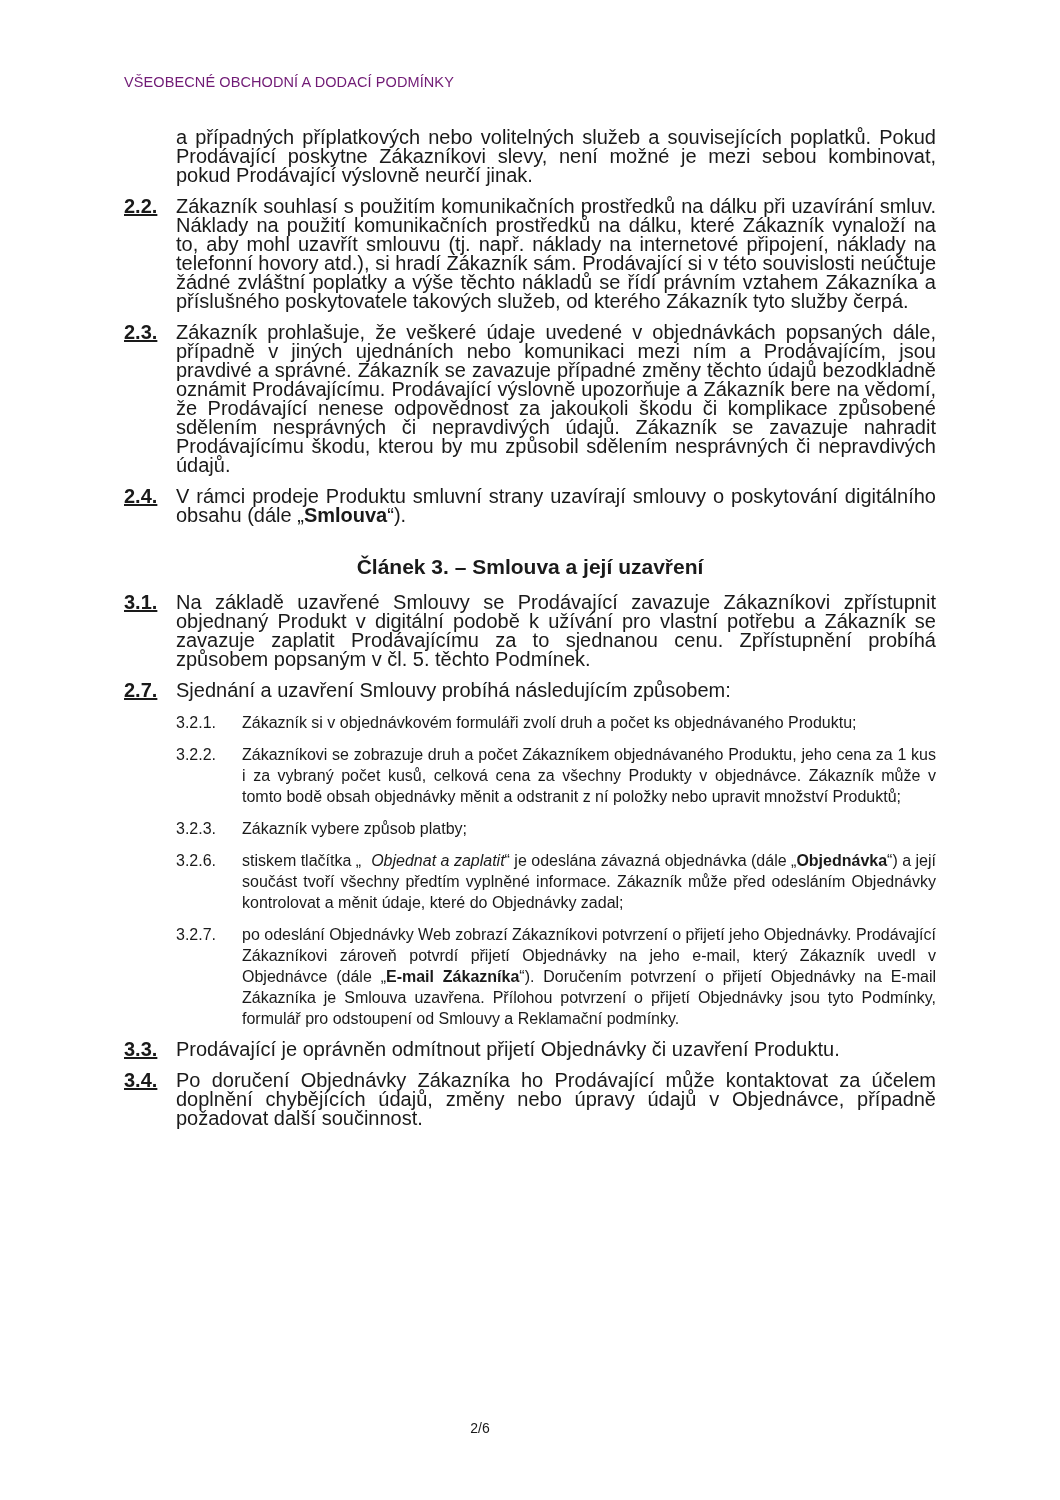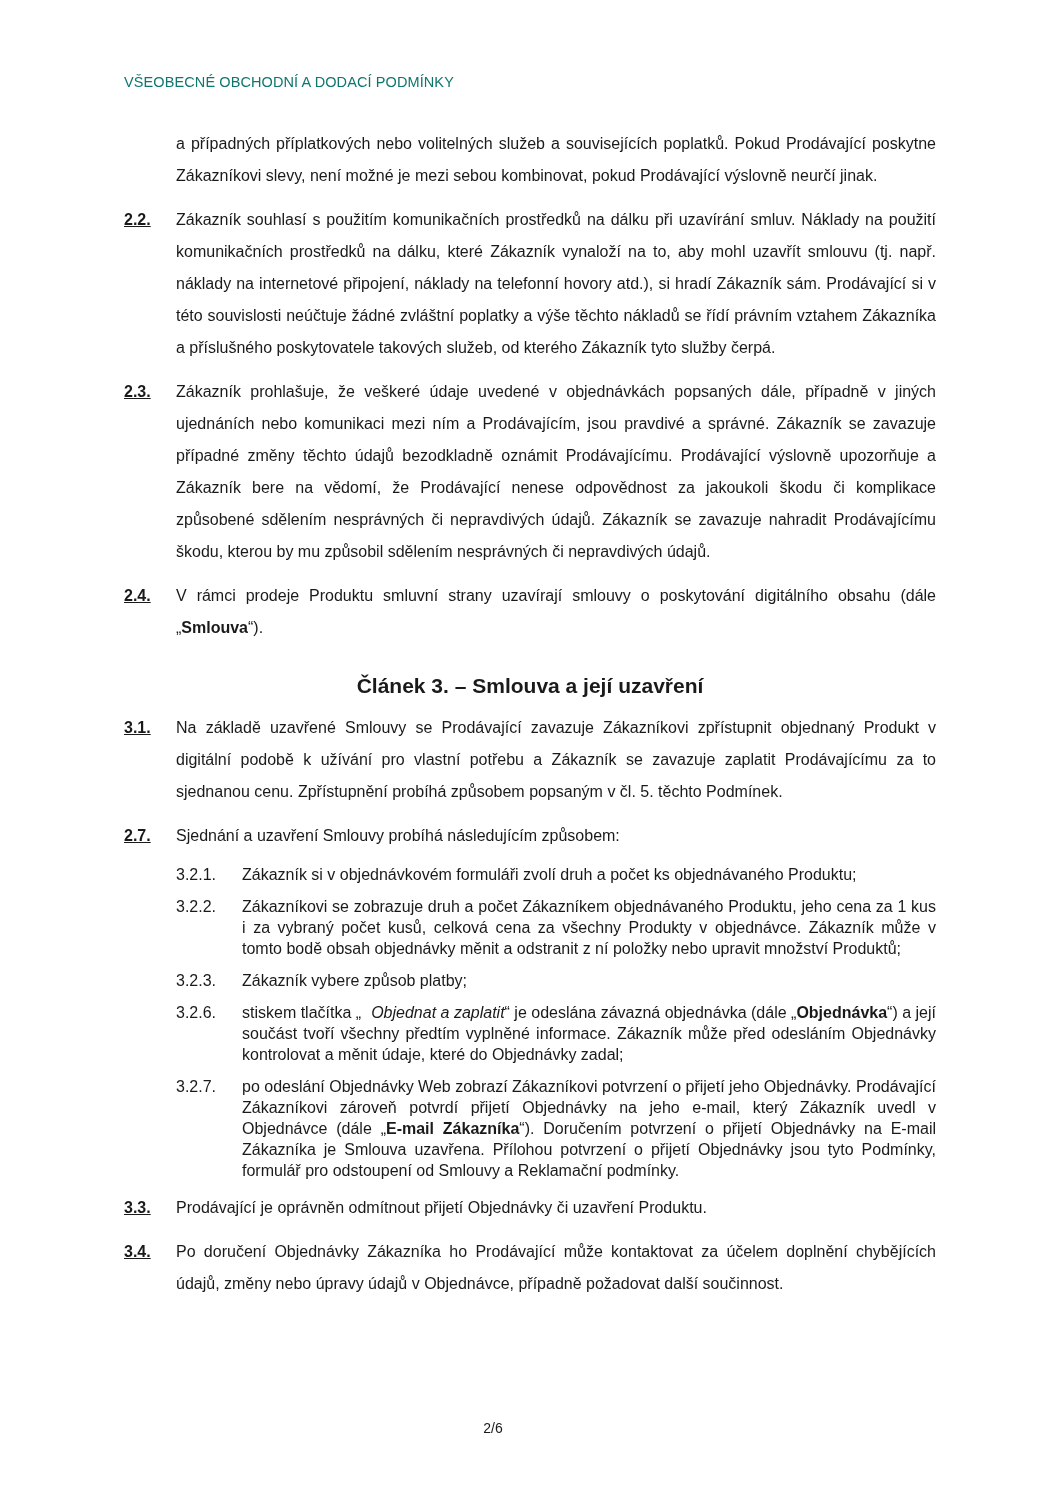--- a/index.html
+++ b/index.html
@@ -2,42 +2,42 @@
 <html><head>
 <meta charset="utf-8">
 <style>
   html, body { margin: 0; padding: 0; background: #ffffff; }
   body {
     width: 1060px; height: 1500px; position: relative; overflow: hidden;
     font-family: "Liberation Sans", sans-serif; color: #1a1a1a;
   }
   .header {
     position: absolute; left: 124px; top: 74px;
-    font-size: 14.5px; letter-spacing: 0.1px; color: #0f766e;
+    font-size: 14.5px; letter-spacing: 0.1px; color: #701a75;
   }
   .body { position: absolute; left: 124px; top: 128px; width: 812px; }
   .clause {
-    display: flex; font-size: 16px; line-height: 32px; margin-bottom: 12px;
+    display: flex; font-size: 20px; line-height: 19px; margin-bottom: 12px;
   }
   .clause .num { width: 52px; flex: 0 0 52px; font-weight: bold; text-decoration: underline; }
   .clause .txt { flex: 1; text-align: justify; }
   .clause.cont .num { visibility: hidden; }
   .sub {
     display: flex; font-size: 16px; line-height: 21px; margin-bottom: 11px;
     padding-left: 52px;
   }
   .sub .num { width: 66px; flex: 0 0 66px; }
   .sub .txt { flex: 1; text-align: justify; }
   .heading {
     font-size: 21px; font-weight: bold; margin: 28px 0 12px 0; line-height: 28px; text-align: center;
   }
   b { font-weight: bold; }
   i { font-style: italic; margin-left: 10px; }
   .footer {
-    position: absolute; top: 1420px; left: 13px; width: 960px; text-align: center;
+    position: absolute; top: 1420px; left: 0; width: 960px; text-align: center;
     font-size: 14px;
   }
 </style>
 </head>
 <body>
 
 <div class="header">VŠEOBECNÉ OBCHODNÍ A DODACÍ PODMÍNKY</div>
 
 <div class="body">
 

